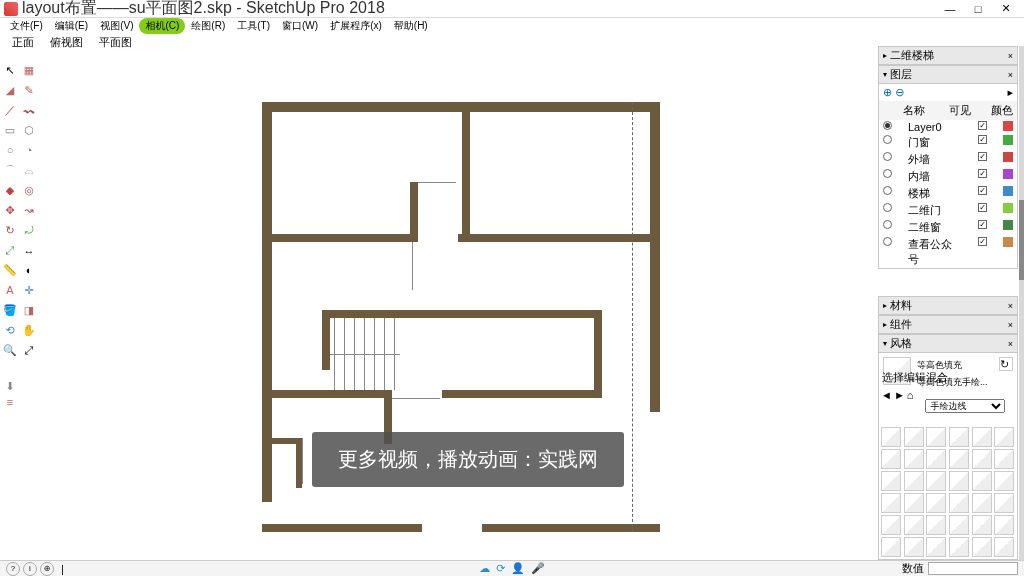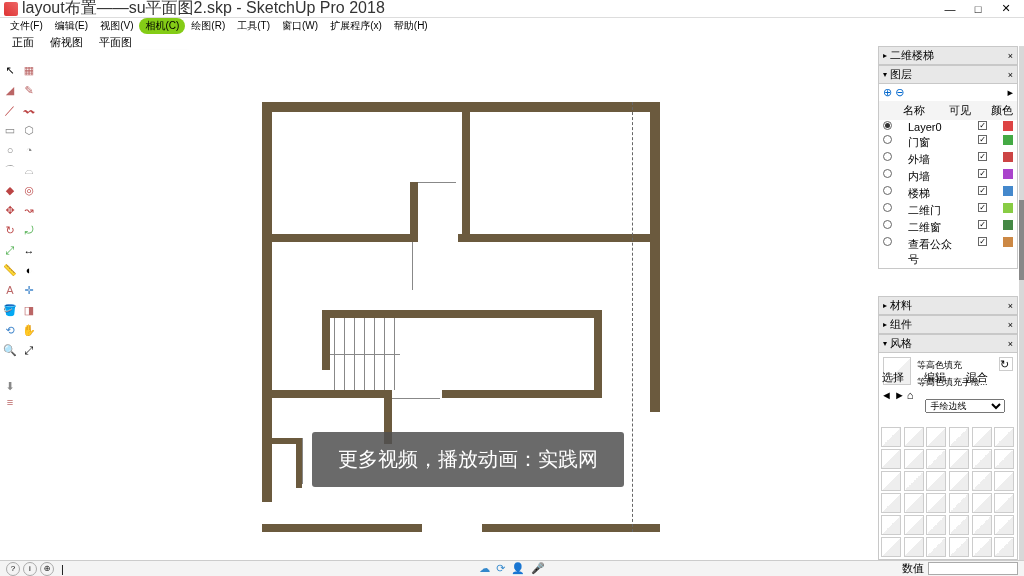--- a/index.html
+++ b/index.html
@@ -48,21 +48,21 @@
 .lrow .cb { width: 9px; height: 9px; border: 1px solid #666; }
 .lrow .cb.on::after { content:'✓'; font-size:8px; line-height:7px; display:block; text-align:center; }
 .lrow .nm { flex: 1; }
 .lrow .sw { width: 10px; height: 10px; }
 .layerhdr { display: flex; font-size: 9px; padding: 2px 4px; background: #f4f4f4; }
 .layerhdr span:first-child { flex: 1; }
 .layerhdr span { margin-left: 20px; }
 
 .panel2 { position: absolute; top: 296px; right: 6px; width: 140px; }
 .panel3 { position: absolute; top: 368px; right: 6px; width: 140px; }
-.mixrow { display: flex; font-size: 9px; padding: 2px 4px; gap: 20px; }
+.mixrow { display: flex; font-size: 9px; padding: 2px 4px; gap: 0; }
 .stylesel { width: 100%; font-size: 9px; margin: 10px; }
 .stylegrid { display: grid; grid-template-columns: repeat(6,1fr); gap: 2px; padding: 2px; }
 .stylecell { width: 20px; height: 20px; border: 1px solid #ccc; background: linear-gradient(135deg,#fff 50%,#eee 50%); }
 .stylebig { display: flex; gap: 2px; padding: 4px; }
 .stylebig .bcell { width: 28px; height: 28px; border: 1px solid #ccc; background: linear-gradient(135deg,#fff 50%,#f0f0f0 50%); }
 .styledesc { font-size: 9px; padding: 2px 4px; }
 
 .statusbar { position: absolute; bottom: 0; left: 0; right: 0; height: 16px; background: #f4f4f4; border-top: 1px solid #ccc; display: flex; align-items: center; padding: 0 6px; font-size: 10px; }
 .statusbar .sbtn { width: 14px; height: 14px; border: 1px solid #aaa; border-radius: 50%; margin-right: 3px; display: flex; align-items: center; justify-content: center; font-size: 8px; }
 .statusbar .center { position: absolute; left: 50%; transform: translateX(-50%); display: flex; gap: 6px; color: #3388cc; }

